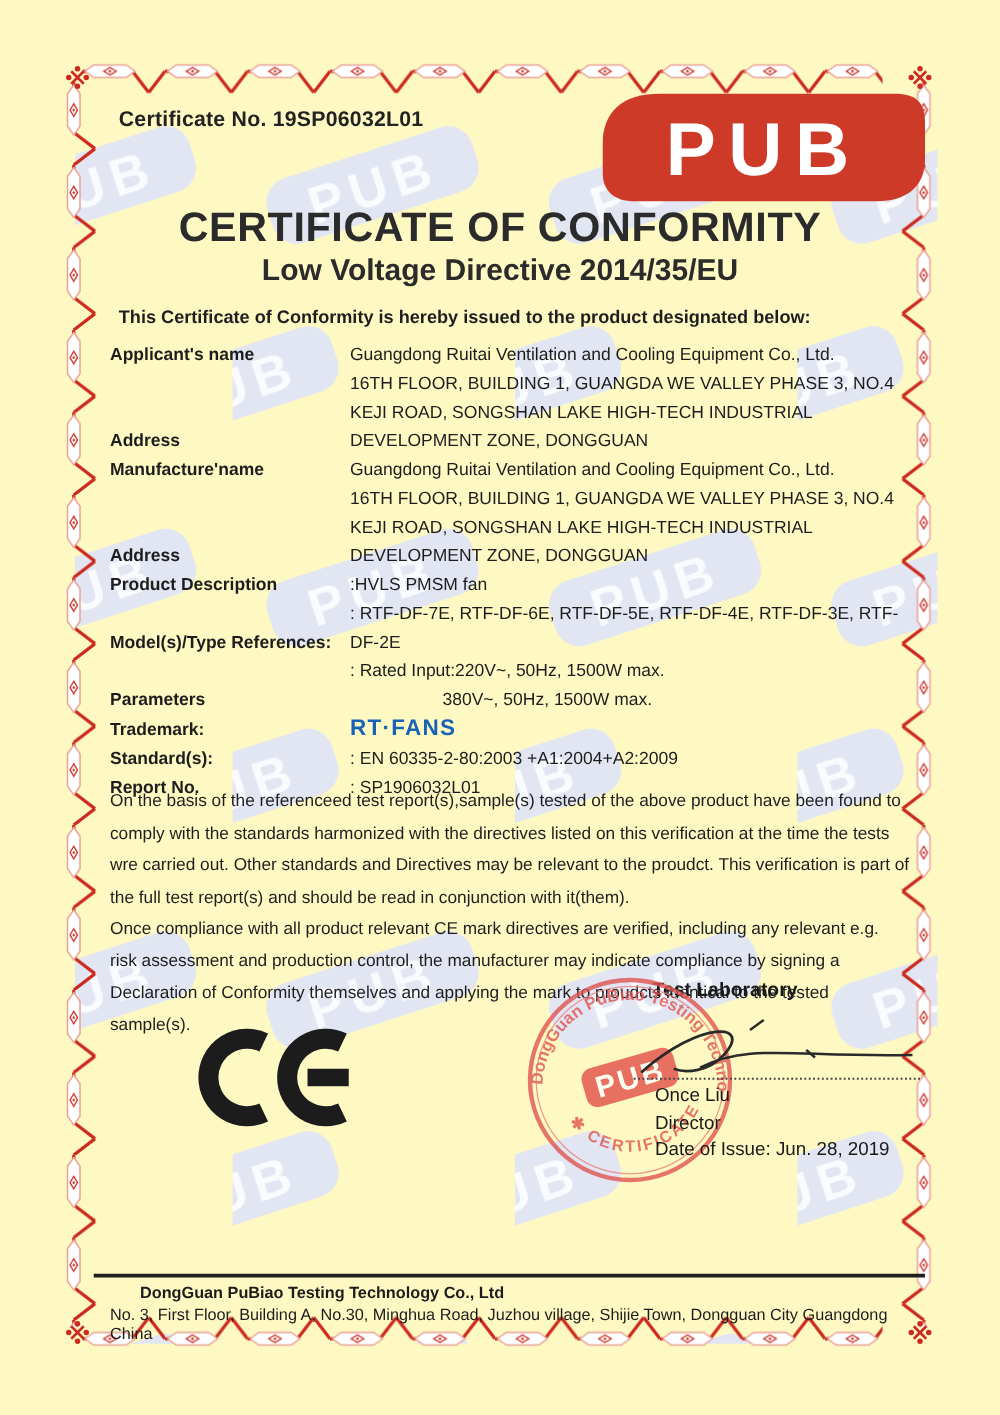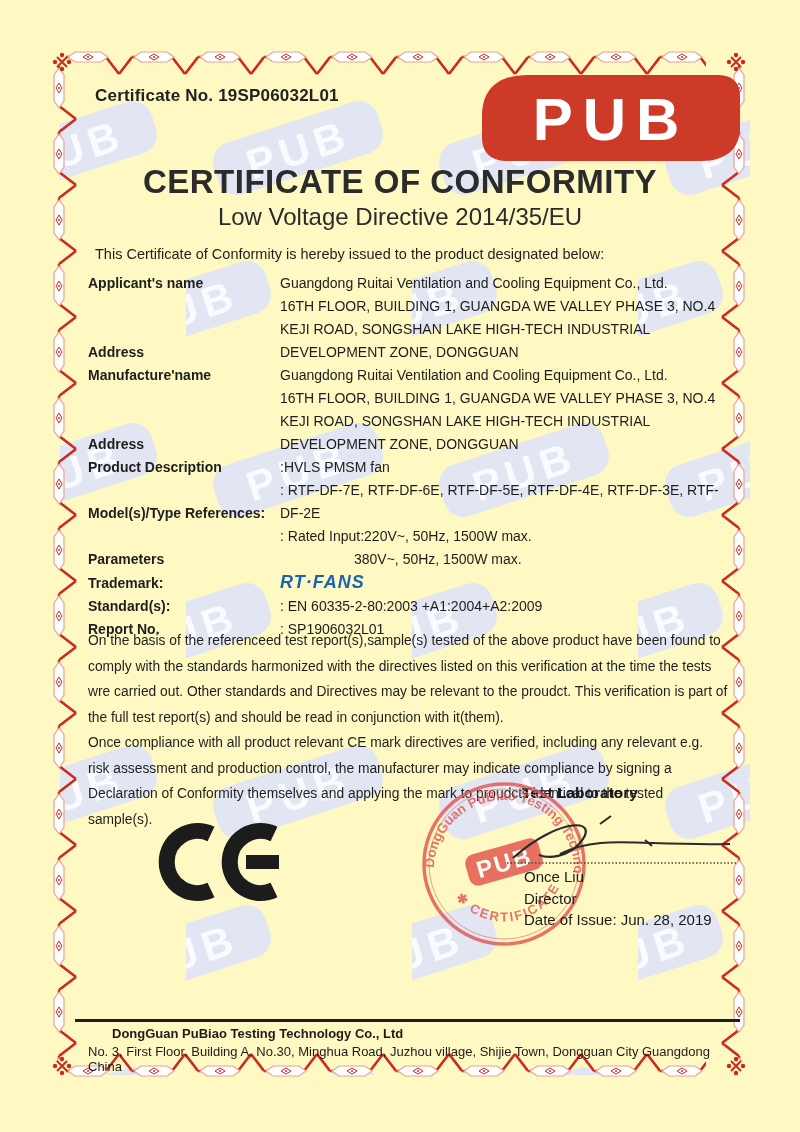--- a/index.html
+++ b/index.html
@@ -17,37 +17,37 @@
     position: absolute; left: 95px; top: 86px;
     font-size: 17px; font-weight: bold; color: #222; letter-spacing: .2px;
   }
   .logo-wrap { position: absolute; left: 482px; top: 74px; width: 258px; height: 88px; }
   .title {
     position: absolute; left: 60px; top: 163px; width: 680px;
     text-align: center; font-size: 33px; font-weight: bold; color: #2b2b2b; letter-spacing: .5px;
   }
   .subtitle {
     position: absolute; left: 60px; top: 203px; width: 680px;
-    text-align: center; font-size: 24px; font-weight: normal; color: #2b2b2b;
+    text-align: center; font-size: 24px; font-weight: bold; color: #2b2b2b;
   }
   .intro {
     position: absolute; left: 95px; top: 246px; width: 640px;
-    font-size: 14.5px; color: #1e1e1e;
+    font-size: 14.5px; color: #1e1e1e; font-weight: bold;
   }
   .fields { position: absolute; left: 88px; top: 272px; width: 634px; }
   .frow { display: flex; align-items: flex-end; }
   .flabel {
     width: 192px; flex: 0 0 192px;
     font-size: 14px; font-weight: bold; color: #1d1d1d; line-height: 23px;
   }
   .fvalue { flex: 1; font-size: 14px; color: #1d1d1d; line-height: 23px; }
   .fvalue .v2-a { padding-left: 74px; }
   .fvalue .v2-b { padding-left: 9px; }
   .trademark-text {
-    color: #1a62b5; font-style: italic; font-weight: bold;
+    color: #1a62b5; font-weight: bold;
     font-size: 18px; letter-spacing: 1px; line-height: 23px; display: inline-block;
   }
   .paras { position: absolute; left: 88px; top: 628px; width: 640px; }
   .paras p { font-size: 13.8px; color: #1e1e1e; line-height: 25.5px; }
   .sig-heading {
     position: absolute; left: 522px; top: 784px;
     font-size: 15.5px; font-weight: bold; color: #1a1a1a;
   }
   .ce-wrap { position: absolute; left: 158px; top: 812px; width: 140px; height: 100px; }
   .stamp-wrap { position: absolute; left: 418px; top: 778px; width: 172px; height: 172px; }

